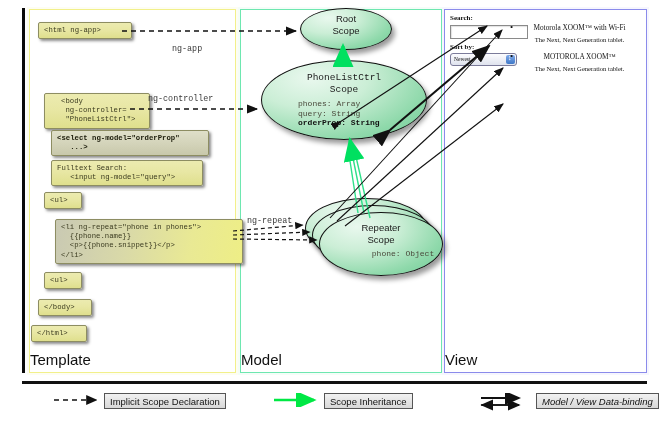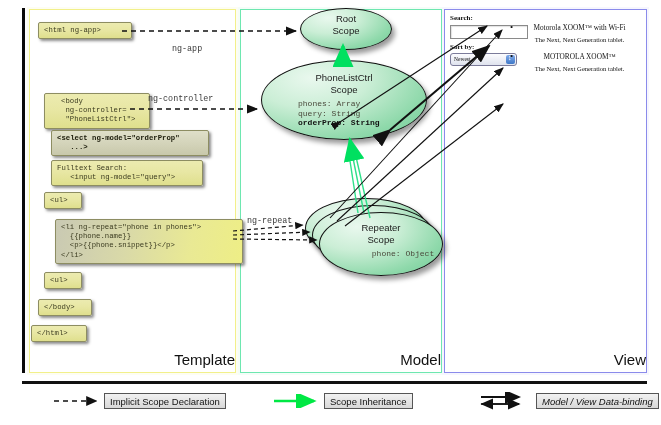--- a/index.html
+++ b/index.html
@@ -6,21 +6,21 @@
   body{width:661px;height:425px;overflow:hidden;
        font-family:"Liberation Sans",sans-serif;}
 
   #stage{position:relative;width:661px;height:425px;background:#fff;}
 
   
   .left-rule{position:absolute;left:22px;top:8px;width:3px;height:365px;background:#0a0a0a;}
 
   
   .panel{position:absolute;background:#ffffff;border:1.5px solid #000;}
-  .panel .caption{position:absolute;left:0;right:0;bottom:4px;text-align:right;
+  .panel .caption{position:absolute;left:0;right:0;bottom:4px;text-align:left;
        font-size:15px;color:#111;font-family:"Liberation Sans",sans-serif;}
   #panel-template{left:29px;top:9px;width:205px;height:362px;border-color:#f2f08a;
        box-shadow:0 0 0 2px #fdfdf2;}
   #panel-model{left:240px;top:9px;width:200px;height:362px;border-color:#6ee7b0;
        box-shadow:0 0 0 2px #f4fdf8;}
   #panel-view{left:444px;top:9px;width:201px;height:362px;border-color:#8b8beb;
        box-shadow:0 0 0 2px #f6f6fe;}
 
   
   .code{position:absolute;border:1px solid #8d8d62;border-radius:2px;
@@ -61,21 +61,21 @@
   .pname:before{content:"\2022";position:absolute;left:0;top:-1px;font-size:9px;color:#111;}
   .psnip{font-family:"Liberation Serif",serif;font-size:6.6px;color:#111;
          margin:4px 0 0 9px;}
 
   
   .elabel{position:absolute;font-family:"Liberation Mono",monospace;font-size:8.4px;color:#3a3a3a;}
 
   
   #legend{position:absolute;left:22px;top:381px;width:625px;height:40px;}
   .legend-rule{position:absolute;left:0;top:0;width:625px;height:3px;background:#111;}
-  .lg-item{position:absolute;top:12px;height:16px;display:flex;align-items:center;}
+  .lg-item{position:absolute;top:12px;height:16px;display:flex;}
   .lg-box{border:1px solid #555;background:linear-gradient(180deg,#f2f2f2,#d8d8d8);
           font-family:"Liberation Sans",sans-serif;font-size:9.5px;color:#111;
           padding:1.5px 5px;white-space:nowrap;}
   svg.overlay{position:absolute;left:0;top:0;width:661px;height:425px;pointer-events:none;}
 </style>
 </head>
 <body>
 
 <div id="stage">
 
@@ -119,21 +119,21 @@
   <div class="elabel" style="left:172px;top:20px;margin-top:24px;">ng-app</div>
   <div class="elabel" style="left:148px;top:94px;">ng-controller</div>
   <div class="elabel" style="left:247px;top:216px;">ng-repeat</div>
 
   <div class="scope" style="left:300px;top:8px;width:90px;height:40px;">
     <div class="title" style="padding-top:4px;white-space:pre;">Root
 Scope</div>
   </div>
 
   <div class="scope" style="left:261px;top:60px;width:164px;height:78px;">
-    <div class="title" style="padding-top:11px;white-space:pre;">PhoneListCtrl
+    <div class="title" style="padding-top:11px;white-space:pre;font-family:Liberation Mono, monospace;">PhoneListCtrl
 Scope</div>
     <div class="props" style="margin-top:4px;text-align:left;padding-left:36px;">phones: Array
 query: String</div>
     <div class="props" style="text-align:left;padding-left:36px;font-weight:bold;color:#111;">orderProp: String</div>
   </div>
 
   <div class="scope" style="left:305px;top:198px;width:120px;height:58px;"></div>
   <div class="scope" style="left:312px;top:205px;width:120px;height:58px;"></div>
   <div class="scope" style="left:319px;top:212px;width:122px;height:62px;">
     <div class="title" style="padding-top:9px;white-space:pre;">Repeater

